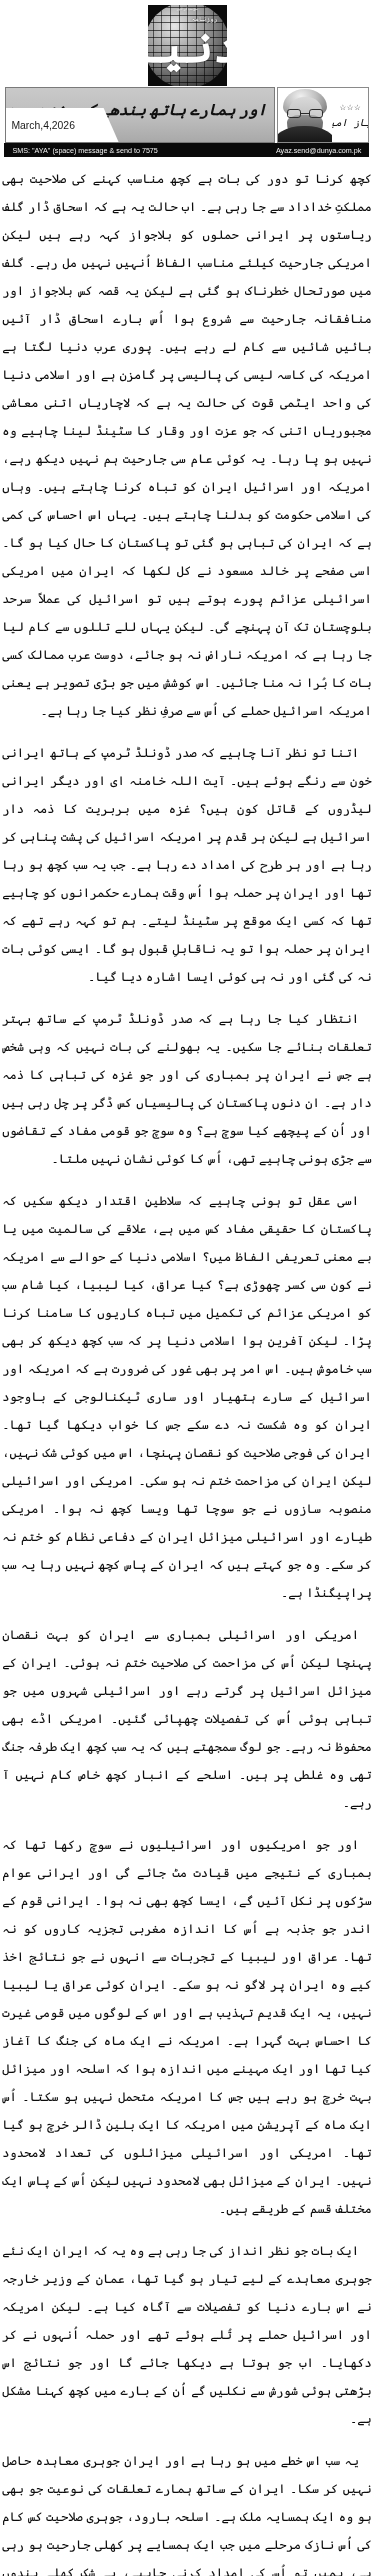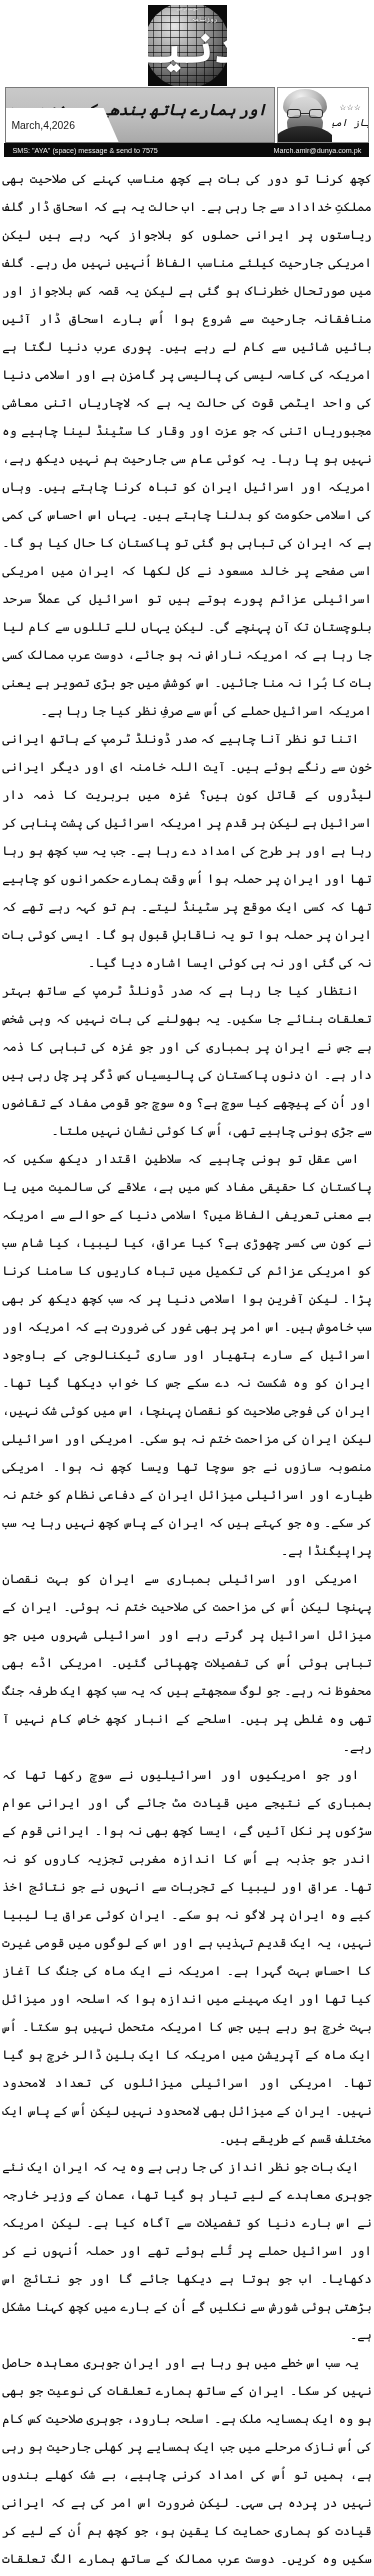--- a/index.html
+++ b/index.html
@@ -300,21 +300,21 @@
     font-family: "Liberation Serif", "DejaVu Serif", serif;
     font-size: 12.4px;
     line-height: 28px;
     word-spacing: 0.6px;
   }
   .article p {
     margin: 0 0 0 0;
     text-indent: 0;
   }
   .article p + p {
-    margin-top: 0;
+    margin-top: 14px;
   }
   .article p.indent {
     text-indent: 12.7px;
   }
 </style>
 </head>
 <body>
 
 <div class="masthead">
   <div class="logo-box">
@@ -348,21 +348,21 @@
         <div class="p-lens r"></div>
       </div>
       <div class="p-shoulder"></div>
     </div>
   </div>
 
 </div>
 
 <div class="sms-strip">
   <span class="sms-left">SMS: "AYA" (space) message &amp; send to 7575</span>
-  <span class="sms-right">March.amir@dunya.com.pk</span>
+  <span class="sms-right">Ayaz.send@dunya.com.pk</span>
 </div>
 
 <div class="article" id="article-body">
     <p>کچھ کرنا تو دور کی بات ہے کچھ مناسب کہنے کی صلاحیت بھی مملکتِ خداداد سے جا رہی ہے۔ اب حالت یہ ہے کہ اسحاق ڈار گلف ریاستوں پر ایرانی حملوں کو بلاجواز کہہ رہے ہیں لیکن امریکی جارحیت کیلئے مناسب الفاظ اُنہیں نہیں مل رہے۔ گلف میں صورتحال خطرناک ہو گئی ہے لیکن یہ قصہ کس بلاجواز اور منافقانہ جارحیت سے شروع ہوا اُس بارے اسحاق ڈار آئیں بائیں شائیں سے کام لے رہے ہیں۔ پوری عرب دنیا لگتا ہے امریکہ کی کاسہ لیسی کی پالیسی پر گامزن ہے اور اسلامی دنیا کی واحد ایٹمی قوت کی حالت یہ ہے کہ لاچاریاں اتنی معاشی مجبوریاں اتنی کہ جو عزت اور وقار کا سٹینڈ لینا چاہیے وہ نہیں ہو پا رہا۔ یہ کوئی عام سی جارحیت ہم نہیں دیکھ رہے، امریکہ اور اسرائیل ایران کو تباہ کرنا چاہتے ہیں۔ وہاں کی اسلامی حکومت کو بدلنا چاہتے ہیں۔ یہاں اس احساس کی کمی ہے کہ ایران کی تباہی ہو گئی تو پاکستان کا حال کیا ہو گا۔ اسی صفحے پر خالد مسعود نے کل لکھا کہ ایران میں امریکی اسرائیلی عزائم پورے ہوتے ہیں تو اسرائیل کی عملاً سرحد بلوچستان تک آن پہنچے گی۔ لیکن یہاں للے تللوں سے کام لیا جا رہا ہے کہ امریکہ ناراض نہ ہو جائے، دوست عرب ممالک کسی بات کا بُرا نہ منا جائیں۔ اس کوشش میں جو بڑی تصویر ہے یعنی امریکہ اسرائیل حملے کی اُس سے صرفِ نظر کیا جا رہا ہے۔</p>
     <p class="indent">اتنا تو نظر آنا چاہیے کہ صدر ڈونلڈ ٹرمپ کے ہاتھ ایرانی خون سے رنگے ہوئے ہیں۔ آیت اللہ خامنہ ای اور دیگر ایرانی لیڈروں کے قاتل کون ہیں؟ غزہ میں بربریت کا ذمہ دار اسرائیل ہے لیکن ہر قدم پر امریکہ اسرائیل کی پشت پناہی کر رہا ہے اور ہر طرح کی امداد دے رہا ہے۔ جب یہ سب کچھ ہو رہا تھا اور ایران پر حملہ ہوا اُس وقت ہمارے حکمرانوں کو چاہیے تھا کہ کسی ایک موقع پر سٹینڈ لیتے۔ ہم تو کہہ رہے تھے کہ ایران پر حملہ ہوا تو یہ ناقابلِ قبول ہو گا۔ ایسی کوئی بات نہ کی گئی اور نہ ہی کوئی ایسا اشارہ دیا گیا۔</p>
     <p class="indent">انتظار کیا جا رہا ہے کہ صدر ڈونلڈ ٹرمپ کے ساتھ بہتر تعلقات بنائے جا سکیں۔ یہ بھولنے کی بات نہیں کہ وہی شخص ہے جس نے ایران پر بمباری کی اور جو غزہ کی تباہی کا ذمہ دار ہے۔ ان دنوں پاکستان کی پالیسیاں کس ڈگر پر چل رہی ہیں اور اُن کے پیچھے کیا سوچ ہے؟ وہ سوچ جو قومی مفاد کے تقاضوں سے جڑی ہونی چاہیے تھی، اُس کا کوئی نشان نہیں ملتا۔</p>
     <p class="indent">اسی عقل تو ہونی چاہیے کہ سلاطینِ اقتدار دیکھ سکیں کہ پاکستان کا حقیقی مفاد کس میں ہے، علاقے کی سالمیت میں یا بے معنی تعریفی الفاظ میں؟ اسلامی دنیا کے حوالے سے امریکہ نے کون سی کسر چھوڑی ہے؟ کیا عراق، کیا لیبیا، کیا شام سب کو امریکی عزائم کی تکمیل میں تباہ کاریوں کا سامنا کرنا پڑا۔ لیکن آفرین ہوا اسلامی دنیا پر کہ سب کچھ دیکھ کر بھی سب خاموش ہیں۔ اس امر پر بھی غور کی ضرورت ہے کہ امریکہ اور اسرائیل کے سارے ہتھیار اور ساری ٹیکنالوجی کے باوجود ایران کو وہ شکست نہ دے سکے جس کا خواب دیکھا گیا تھا۔ ایران کی فوجی صلاحیت کو نقصان پہنچا، اس میں کوئی شک نہیں، لیکن ایران کی مزاحمت ختم نہ ہو سکی۔ امریکی اور اسرائیلی منصوبہ سازوں نے جو سوچا تھا ویسا کچھ نہ ہوا۔ امریکی طیارے اور اسرائیلی میزائل ایران کے دفاعی نظام کو ختم نہ کر سکے۔ وہ جو کہتے ہیں کہ ایران کے پاس کچھ نہیں رہا یہ سب پراپیگنڈا ہے۔</p>
     <p class="indent">امریکی اور اسرائیلی بمباری سے ایران کو بہت نقصان پہنچا لیکن اُس کی مزاحمت کی صلاحیت ختم نہ ہوئی۔ ایران کے میزائل اسرائیل پر گرتے رہے اور اسرائیلی شہروں میں جو تباہی ہوئی اُس کی تفصیلات چھپائی گئیں۔ امریکی اڈے بھی محفوظ نہ رہے۔ جو لوگ سمجھتے ہیں کہ یہ سب کچھ ایک طرفہ جنگ تھی وہ غلطی پر ہیں۔ اسلحے کے انبار کچھ خاص کام نہیں آ رہے۔</p>
     <p class="indent">اور جو امریکیوں اور اسرائیلیوں نے سوچ رکھا تھا کہ بمباری کے نتیجے میں قیادت مٹ جائے گی اور ایرانی عوام سڑکوں پر نکل آئیں گے، ایسا کچھ بھی نہ ہوا۔ ایرانی قوم کے اندر جو جذبہ ہے اُس کا اندازہ مغربی تجزیہ کاروں کو نہ تھا۔ عراق اور لیبیا کے تجربات سے انہوں نے جو نتائج اخذ کیے وہ ایران پر لاگو نہ ہو سکے۔ ایران کوئی عراق یا لیبیا نہیں، یہ ایک قدیم تہذیب ہے اور اس کے لوگوں میں قومی غیرت کا احساس بہت گہرا ہے۔ امریکہ نے ایک ماہ کی جنگ کا آغاز کیا تھا اور ایک مہینے میں اندازہ ہوا کہ اسلحہ اور میزائل بہت خرچ ہو رہے ہیں جس کا امریکہ متحمل نہیں ہو سکتا۔ اُس ایک ماہ کے آپریشن میں امریکہ کا ایک بلین ڈالر خرچ ہو گیا تھا۔ امریکی اور اسرائیلی میزائلوں کی تعداد لامحدود نہیں۔ ایران کے میزائل بھی لامحدود نہیں لیکن اُس کے پاس ایک مختلف قسم کے طریقے ہیں۔</p>
     <p class="indent">ایک بات جو نظر انداز کی جا رہی ہے وہ یہ کہ ایران ایک نئے جوہری معاہدے کے لیے تیار ہو گیا تھا، عمان کے وزیر خارجہ نے اس بارے دنیا کو تفصیلات سے آگاہ کیا ہے۔ لیکن امریکہ اور اسرائیل حملے پر تُلے ہوئے تھے اور حملہ اُنہوں نے کر دکھایا۔ اب جو ہوتا ہے دیکھا جائے گا اور جو نتائج اس بڑھتی ہوئی شورش سے نکلیں گے اُن کے بارے میں کچھ کہنا مشکل ہے۔</p>

